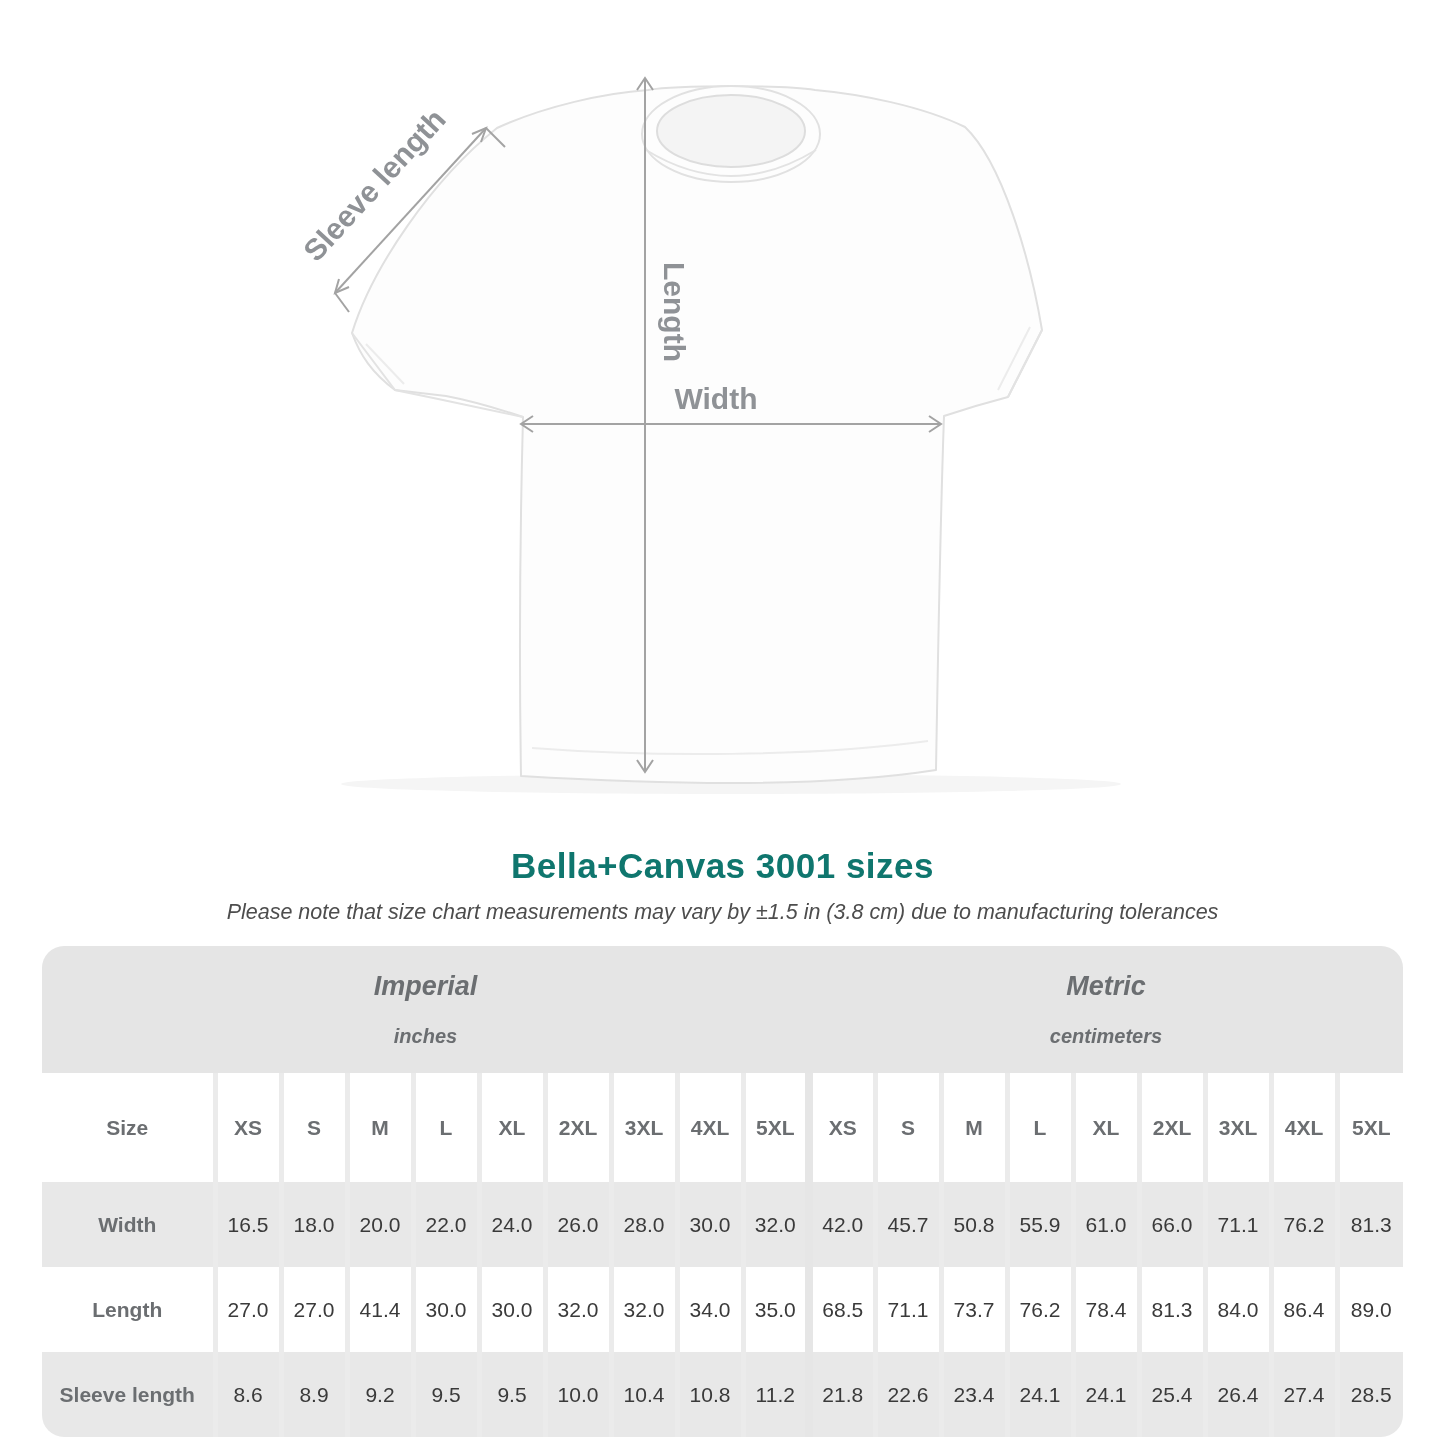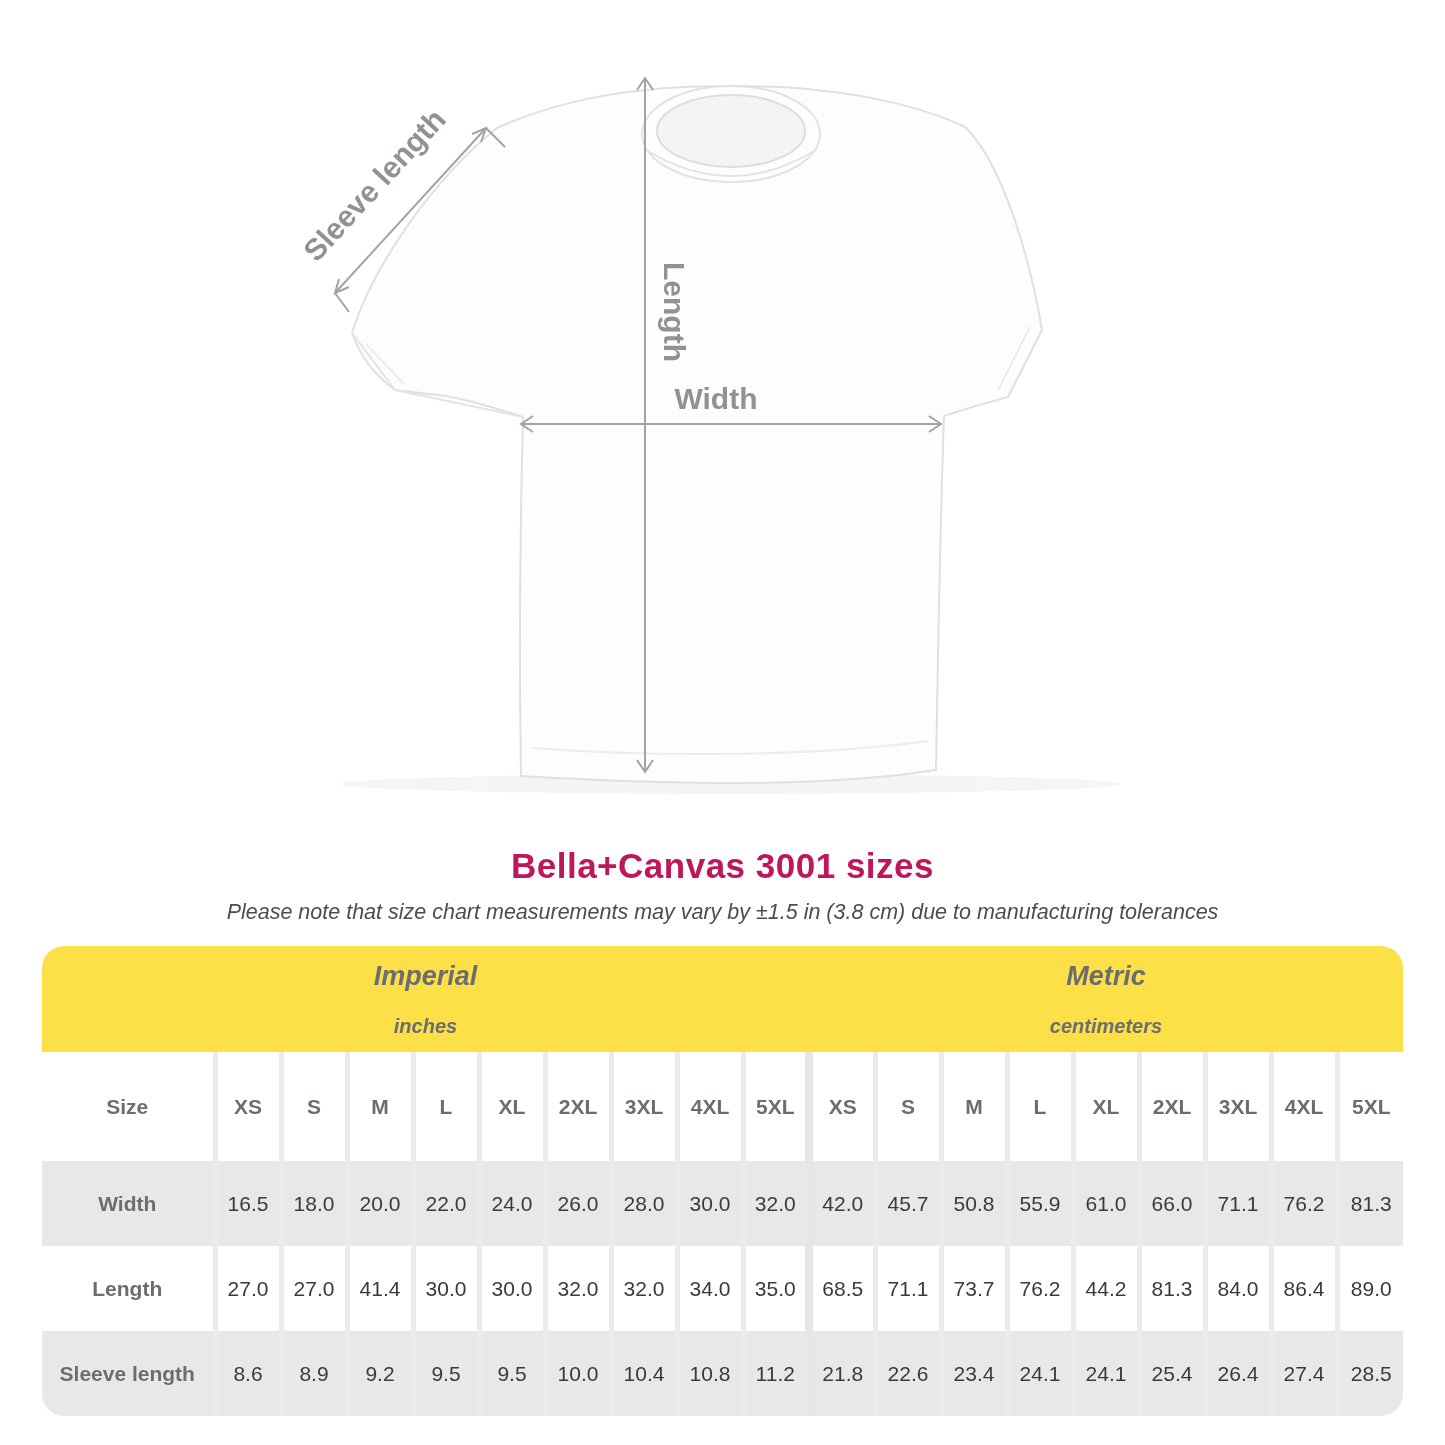--- a/index.html
+++ b/index.html
@@ -18,21 +18,21 @@
     font-weight:bold;
     font-size:30px;
     fill:#8f9296;
   }
   
   .title{
     margin:36px 0 0 0;
     text-align:center;
     font-size:35px;
     font-weight:bold;
-    color:#be185d;
+    color:#0f766e;
     letter-spacing:.5px;
   }
   .subtitle{
     margin:14px 0 16px 0;
     text-align:center;
     font-style:italic;
     font-size:21.5px;
     color:#4d4d4d;
   }
   
@@ -48,22 +48,22 @@
     table-layout:fixed;
   }
   .size-chart col.lblcol{width:173px;}
   .size-chart th,.size-chart td{
     padding:0;margin:0;
     text-align:center;
     vertical-align:middle;
     font-size:21px;
   }
   tr.band th{
-    height:106px;
-    background:#fde047;
+    height:127px;
+    background:#e5e5e5;
     vertical-align:middle;
   }
   .unit-name{
     font-weight:bold;
     font-style:italic;
     font-size:27px;
     color:#6b6e71;
   }
   .unit-sub{
     font-style:italic;
@@ -221,21 +221,21 @@
             <td class="val dv">30.0</td>
             <td class="val dv">30.0</td>
             <td class="val dv">32.0</td>
             <td class="val dv">32.0</td>
             <td class="val dv">34.0</td>
             <td class="val dv">35.0</td>
             <td class="val sep">68.5</td>
             <td class="val dv">71.1</td>
             <td class="val dv">73.7</td>
             <td class="val dv">76.2</td>
-            <td class="val dv">44.2</td>
+            <td class="val dv">78.4</td>
             <td class="val dv">81.3</td>
             <td class="val dv">84.0</td>
             <td class="val dv">86.4</td>
             <td class="val dv">89.0</td>
           </tr>
           <tr class="alt">
             <th class="lbl">Sleeve length</th>
             <td class="val dv">8.6</td>
             <td class="val dv">8.9</td>
             <td class="val dv">9.2</td>

